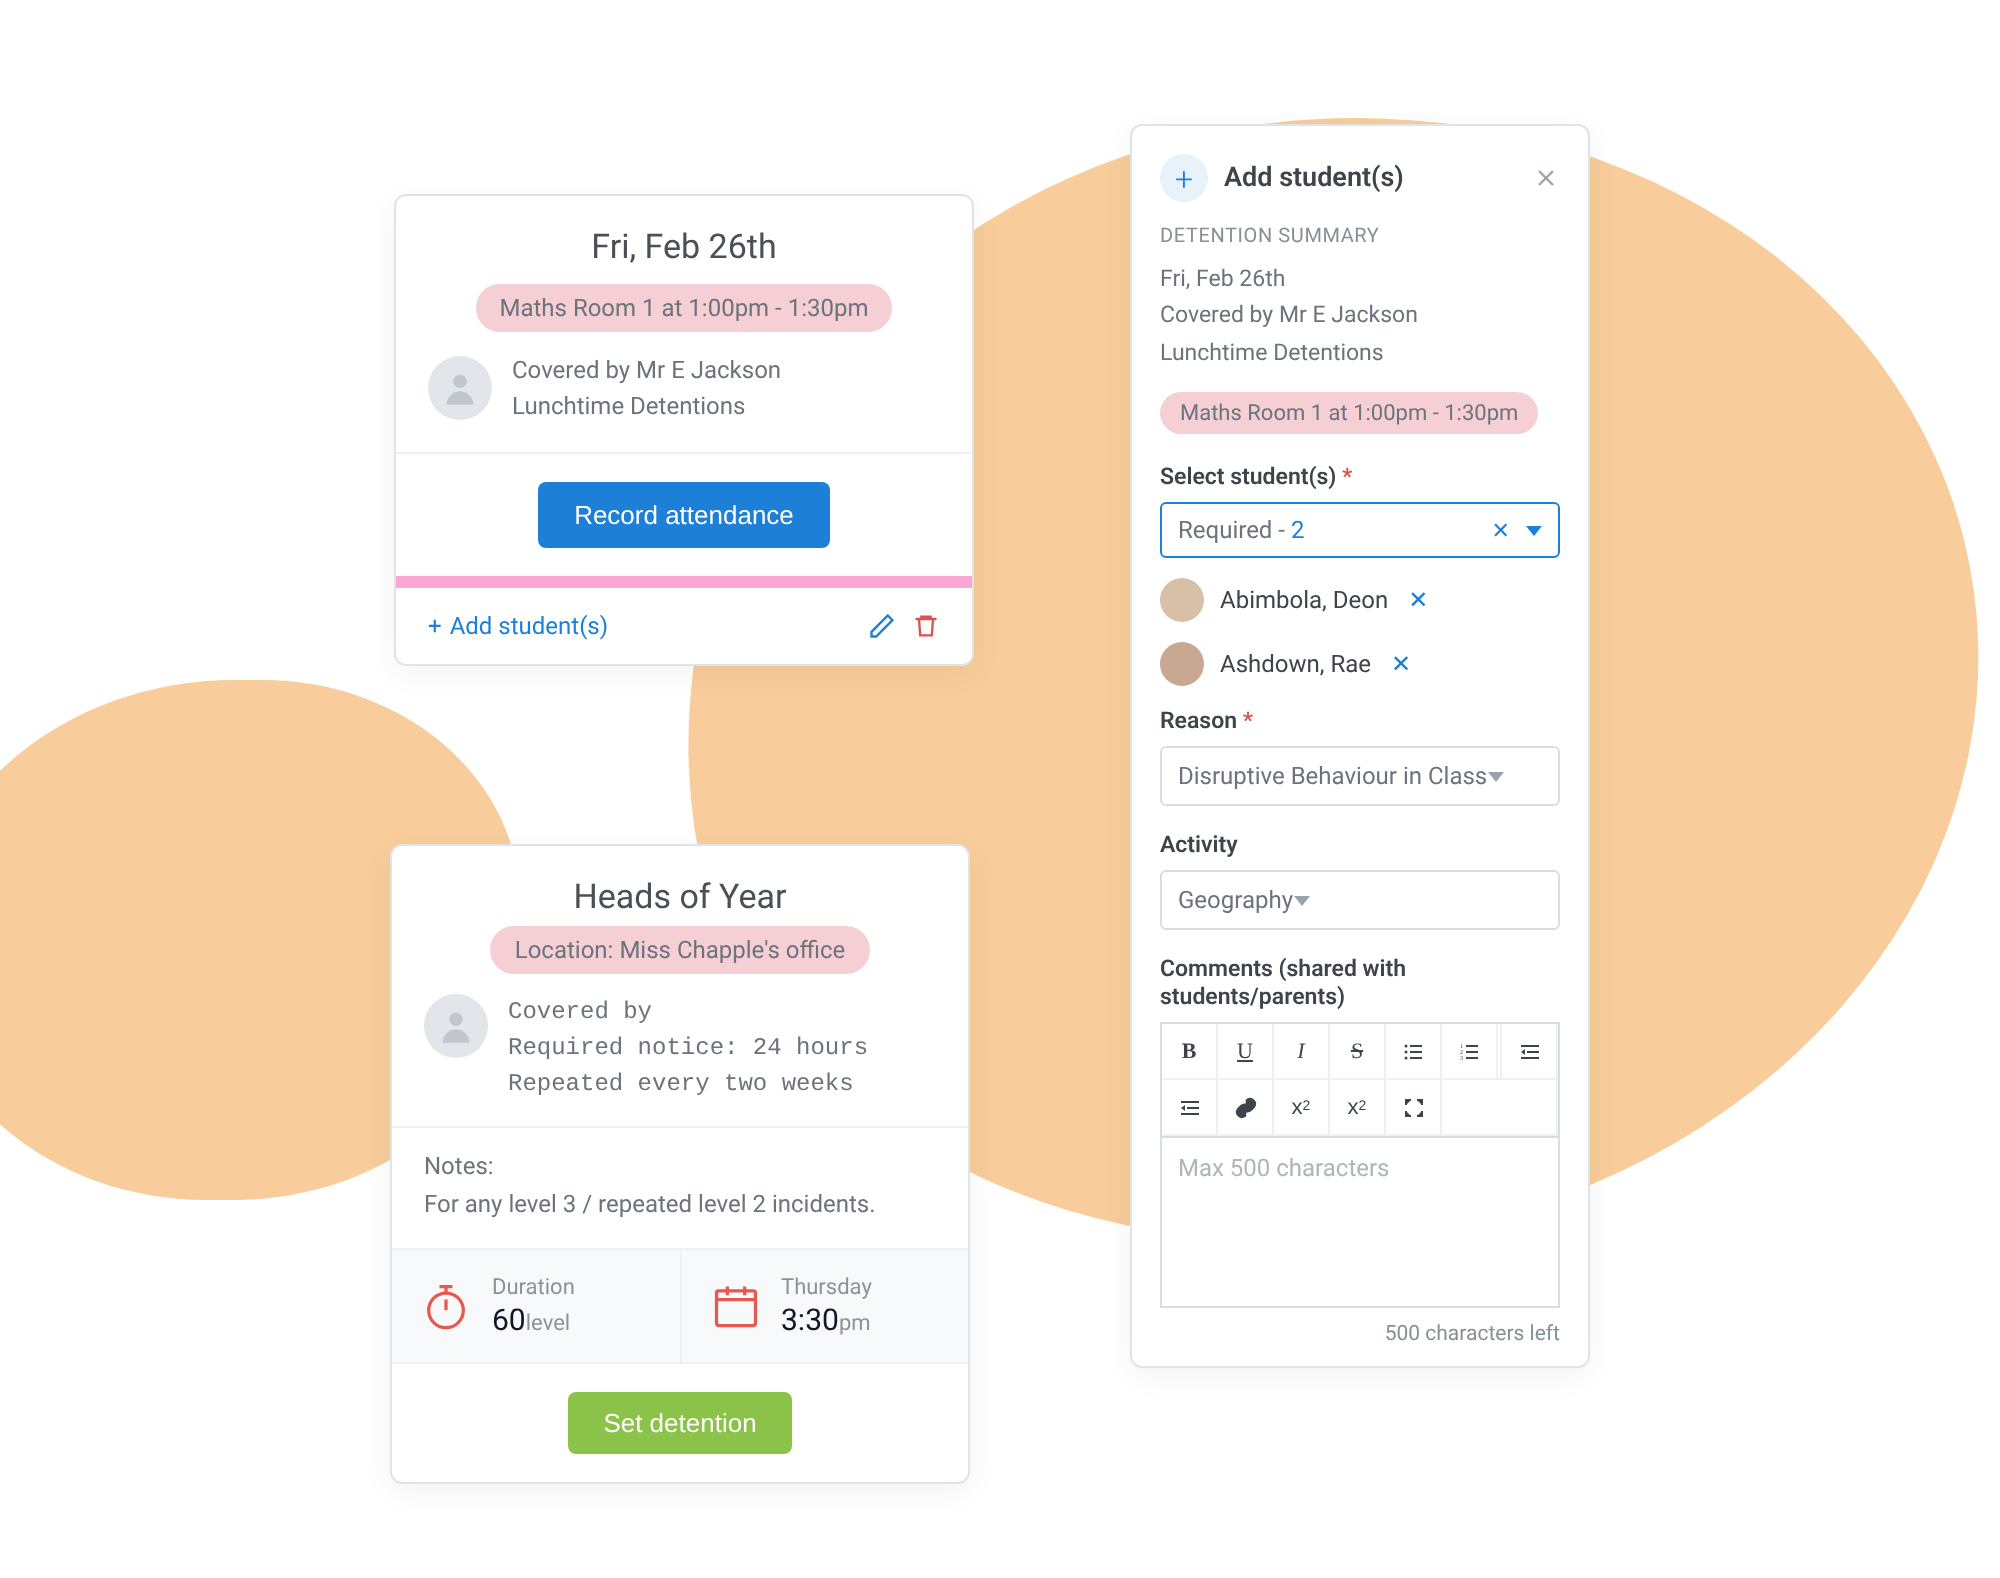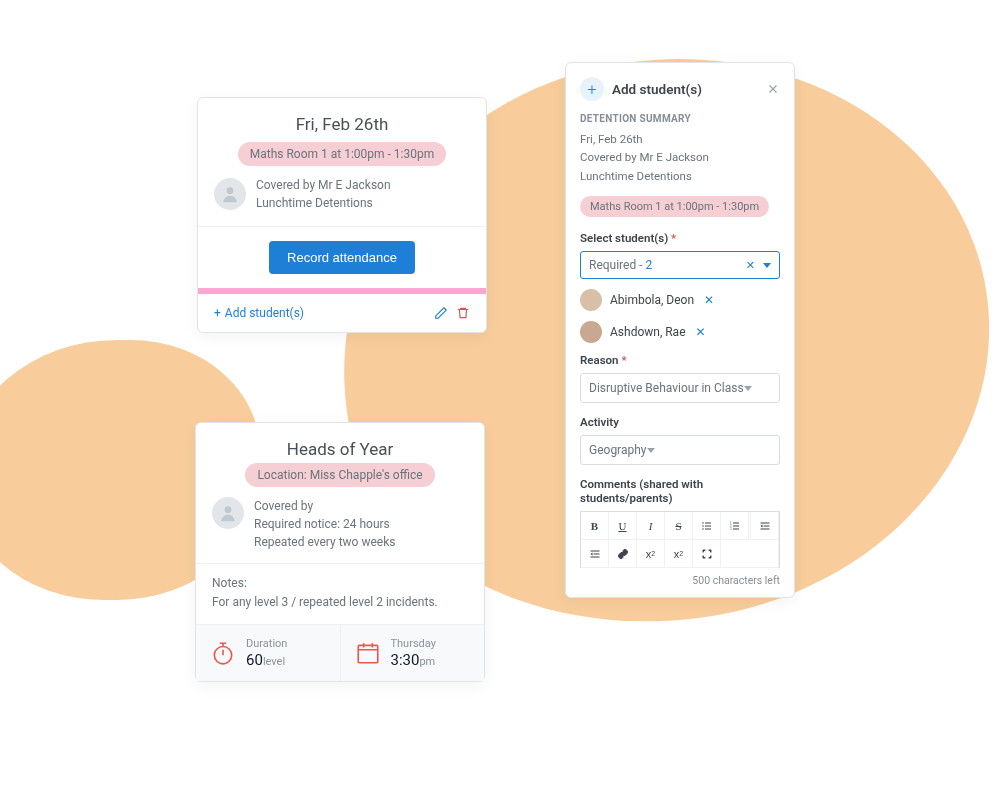--- a/index.html
+++ b/index.html
@@ -37,39 +37,39 @@
   .card1 .btnrow { border-top:1px solid #eef0f3; border-bottom:6px solid #f9a8d4; padding:14px 0; text-align:center; }
   .btn-blue { background:#1e7fd6; color:#fff; border:none; border-radius:4px; padding:9px 18px; font-size:13px; cursor:pointer; }
   .card1 .foot { display:flex; align-items:center; justify-content:space-between; padding:12px 16px; }
   .link-blue { color:#1e7fd6; font-size:12px; cursor:pointer; display:flex; align-items:center; gap:4px; }
   .foot-icons { display:flex; gap:8px; align-items:center; }
   .icon-sm { width:14px; height:14px; cursor:pointer; }
   
   .card2 { left: 195px; top: 422px; width: 290px; }
   .card2 .head { text-align:center; padding:16px 16px 10px; }
   .card2 .title { font-size:17px; color:#495057; margin-bottom:4px; }
-  .card2 .body { padding: 0 16px 12px; display:flex; align-items:flex-start; gap:10px; }
+  .card2 .body { padding: 0 16px 12px; display:flex; align-items:flex-start; gap:10px;font-family:Liberation Mono, monospace; }
   .card2 .notes { border-top:1px solid #eef0f3; padding:10px 16px 12px; font-size:12px; color:#6b737c; line-height:1.6; }
   .card2 .sched { display:flex; border-top:1px solid #eef0f3; background:#f8f9fa; }
   .sched-cell { flex:1; padding:12px 14px; display:flex; align-items:center; gap:10px; }
   .sched-cell + .sched-cell { border-left:1px solid #eef0f3; }
   .sched-icon { width:26px; height:26px; }
   .sched-text .lbl { font-size:11px; color:#8a929a; }
   .sched-text .val { font-size:15px; color:#0f172a; }
   .sched-text .unit { font-size:11px; color:#8a929a; }
   .card2 .btnrow2 { padding:14px 0; text-align:center; border-top:1px solid #eef0f3; }
   .btn-green { background:#8bc34a; color:#fff; border:none; border-radius:4px; padding:8px 18px; font-size:13px; cursor:pointer; }
   
   .panel { left: 565px; top: 62px; width: 230px; padding:14px 14px 10px; }
   .panel .hdr { display:flex; align-items:center; justify-content:space-between; margin-bottom:12px; }
   .panel .hdr-left { display:flex; align-items:center; gap:8px; }
   .plus-circle { width:24px; height:24px; border-radius:50%; background:#e8f2fb; display:flex; align-items:center; justify-content:center; color:#1e7fd6; font-size:16px; font-weight:300; }
   .panel .hdr-title { font-size:13.5px; font-weight:600; color:#3d444b; }
   .close-x { width:14px; height:14px; cursor:pointer; }
-  .sec-label { font-size:10px; font-weight:700; color:#868e96; letter-spacing:0.3px; margin-bottom:6px; text-transform:uppercase; }
+  .sec-label { font-size:10px; font-weight:400; color:#868e96; letter-spacing:0.3px; margin-bottom:6px; text-transform:uppercase; }
   .summary { font-size:11.5px; color:#6b737c; line-height:1.6; margin-bottom:10px; }
   .panel .pill { font-size:11px; padding:4px 10px; margin-bottom:14px; }
   .field-label { font-size:11.5px; font-weight:600; color:#3d444b; margin-bottom:6px; }
   .req { color:#d9534f; }
   .select-box { border:1px solid #1e7fd6; border-radius:3px; padding:6px 8px; display:flex; align-items:center; justify-content:space-between; font-size:12px; color:#6b737c; margin-bottom:10px; cursor:pointer; }
   .select-box .txt span.num { color:#1e7fd6; }
   .select-box .ctrls { display:flex; gap:8px; align-items:center; color:#1e7fd6; font-size:11px; }
   .student-row { display:flex; align-items:center; gap:8px; font-size:12px; color:#3d444b; margin-bottom:10px; }
   .sm-avatar { width:22px; height:22px; border-radius:50%; background:#d8c0a8; }
   .av2 { background:#c8a890; }
@@ -165,20 +165,23 @@
       <svg class="sched-icon" viewBox="0 0 24 24" fill="none" stroke="#e55a4f" stroke-width="1.5">
           <rect x="3" y="5" width="18" height="16" rx="1"></rect>
           <path d="M3 9h18M8 3v4M16 3v4"></path>
         </svg>
       <div class="sched-text">
         <div class="lbl">Thursday</div>
         <div><span class="val">3:30</span><span class="unit">pm</span></div>
       </div>
     </div>
   </div>
+  <div class="btnrow2">
+    <button class="btn-green">Set detention</button>
+  </div>
 </div>
 
 <div class="card panel">
   <div class="hdr">
     <div class="hdr-left">
       <div class="plus-circle">+</div>
       <div class="hdr-title">Add student(s)</div>
     </div>
     <svg class="close-x" viewBox="0 0 24 24" fill="none" stroke="#9aa3ab" stroke-width="2">
         <path d="M6 6l12 12M18 6L6 18"></path>
@@ -279,14 +282,15 @@
       </div>
     <div class="tb-btn" style="font-family:sans-serif">x<sub style="font-size:7px">2</sub></div>
     <div class="tb-btn" style="font-family:sans-serif">x<sup style="font-size:7px">2</sup></div>
     <div class="tb-btn">
         <svg viewBox="0 0 24 24" fill="none" stroke="#3d444b" stroke-width="2">
           <path d="M4 9V4h5M20 9V4h-5M4 15v5h5M20 15v5h-5"></path>
         </svg>
       </div>
     <div class="tb-btn" style="flex:1; cursor:default;"></div>
   </div>
+  <div class="editor">Max 500 characters</div>
   <div class="char-left">500 characters left</div>
 </div>
 
 </body></html>

